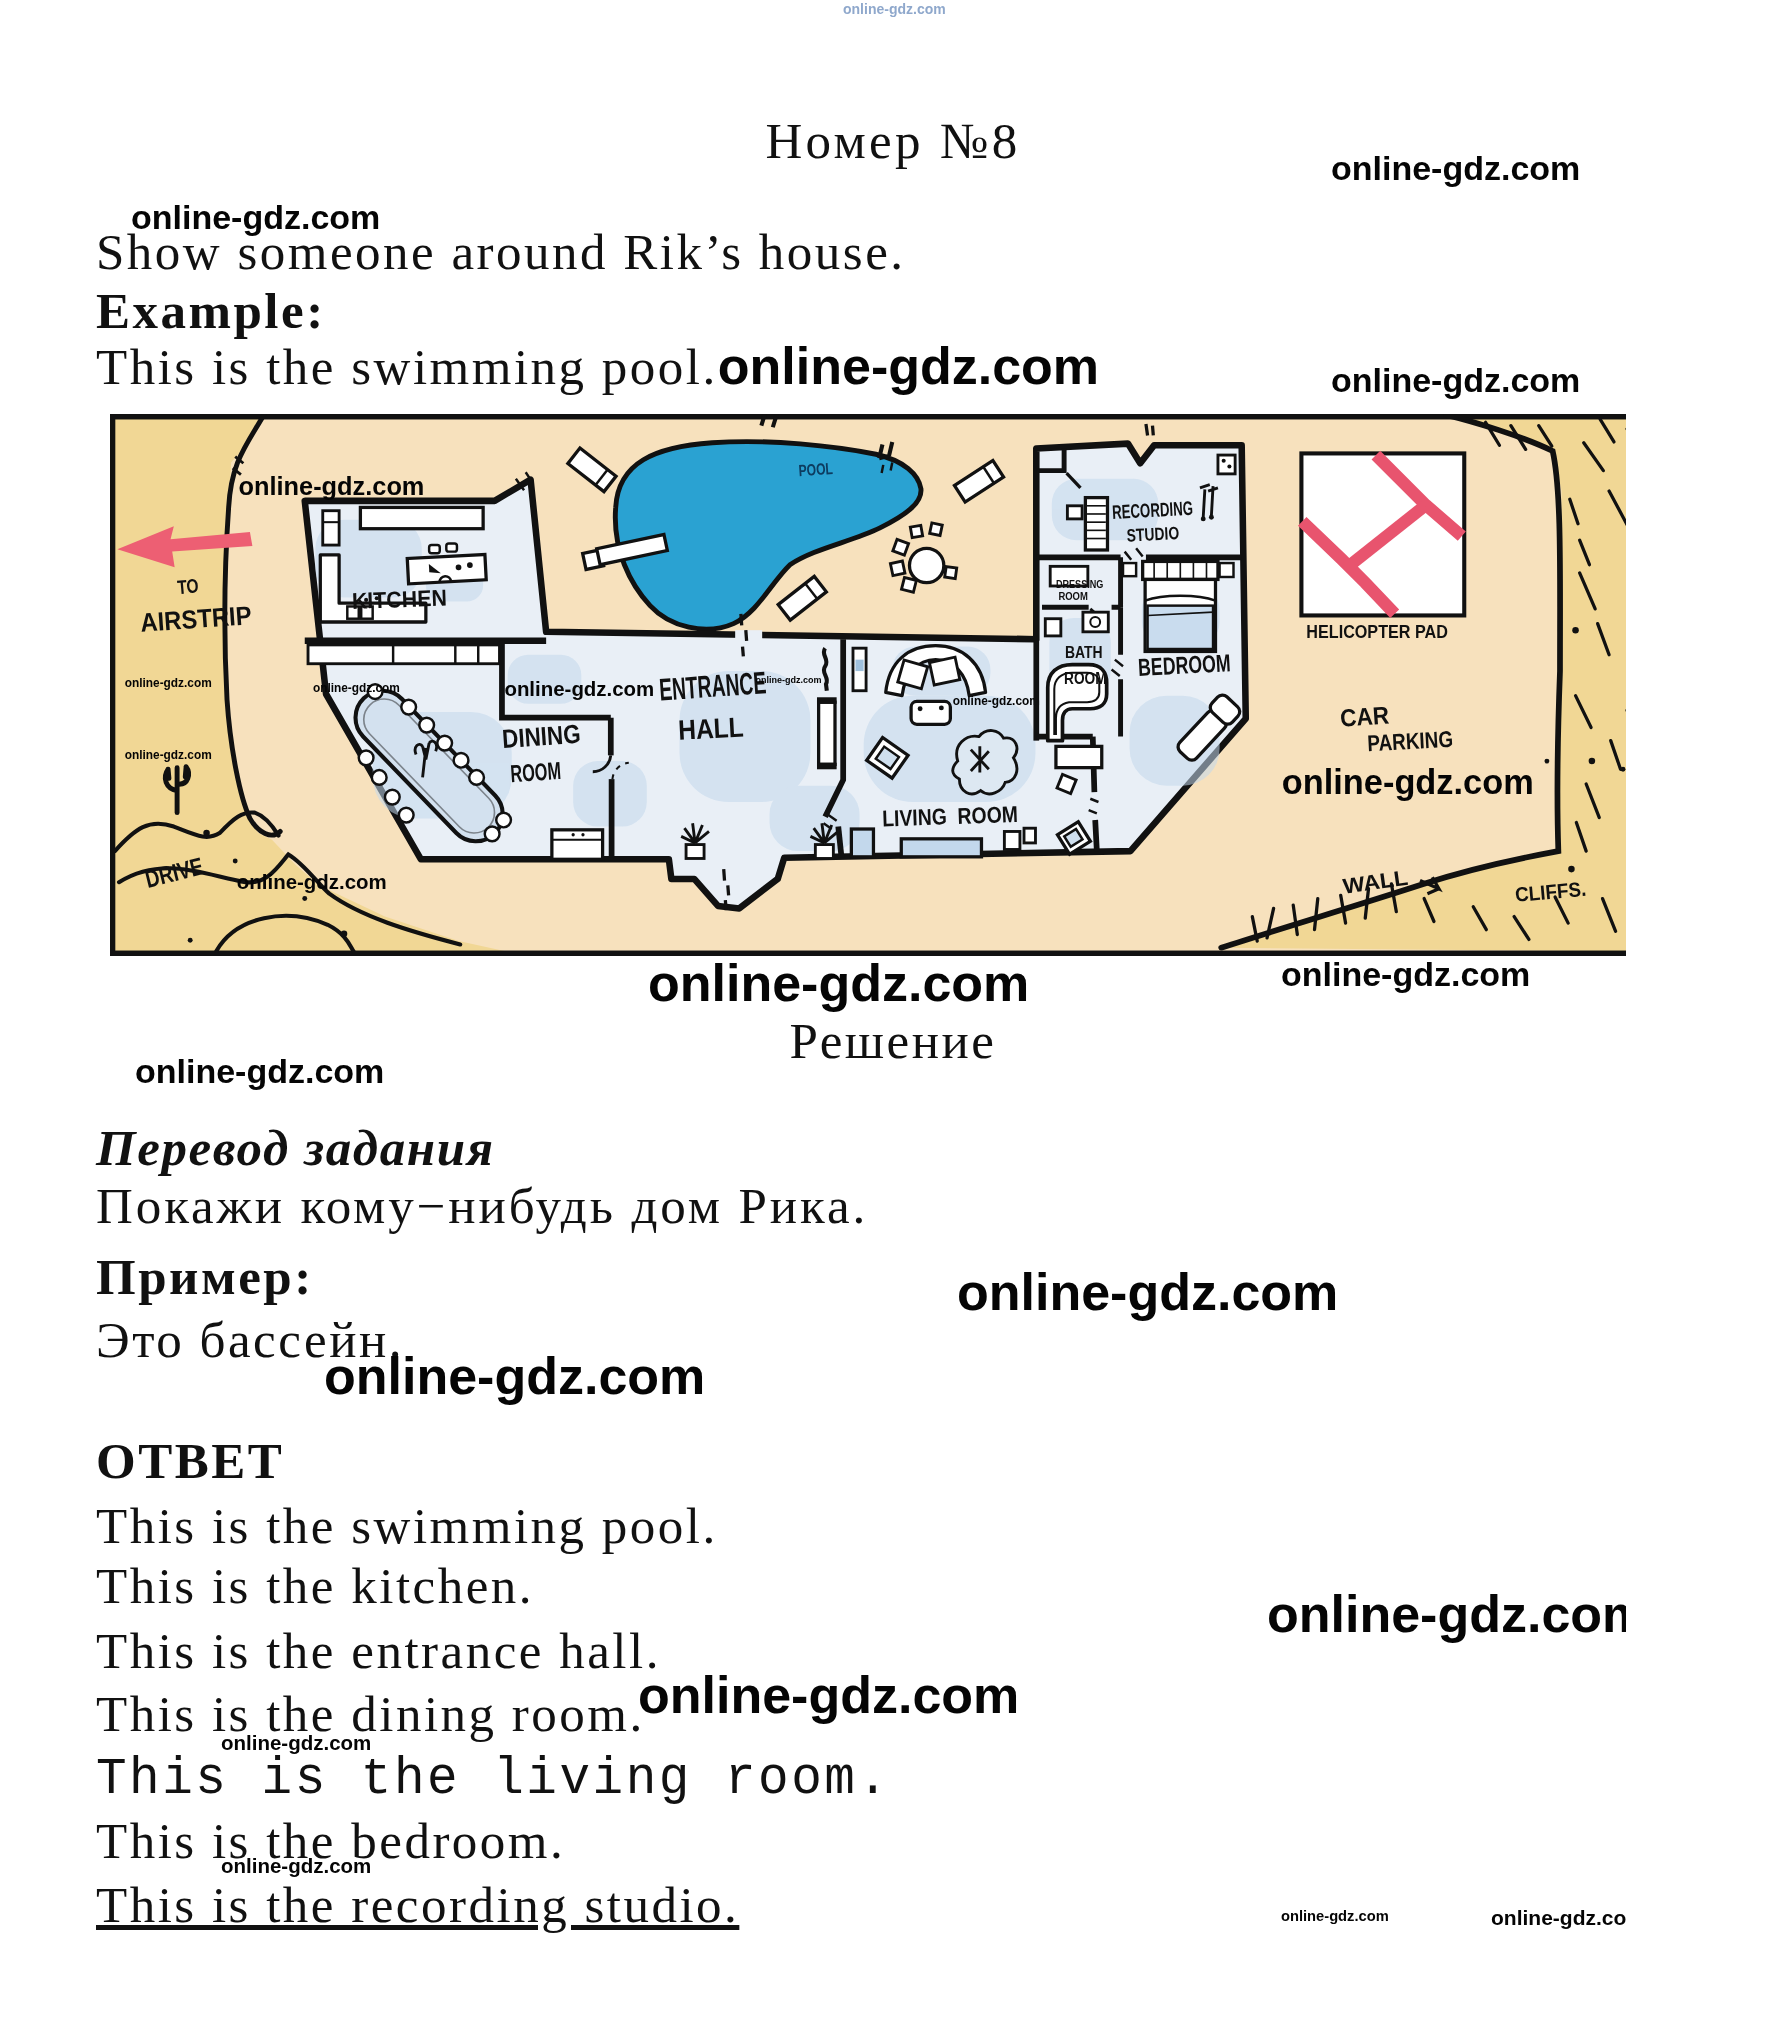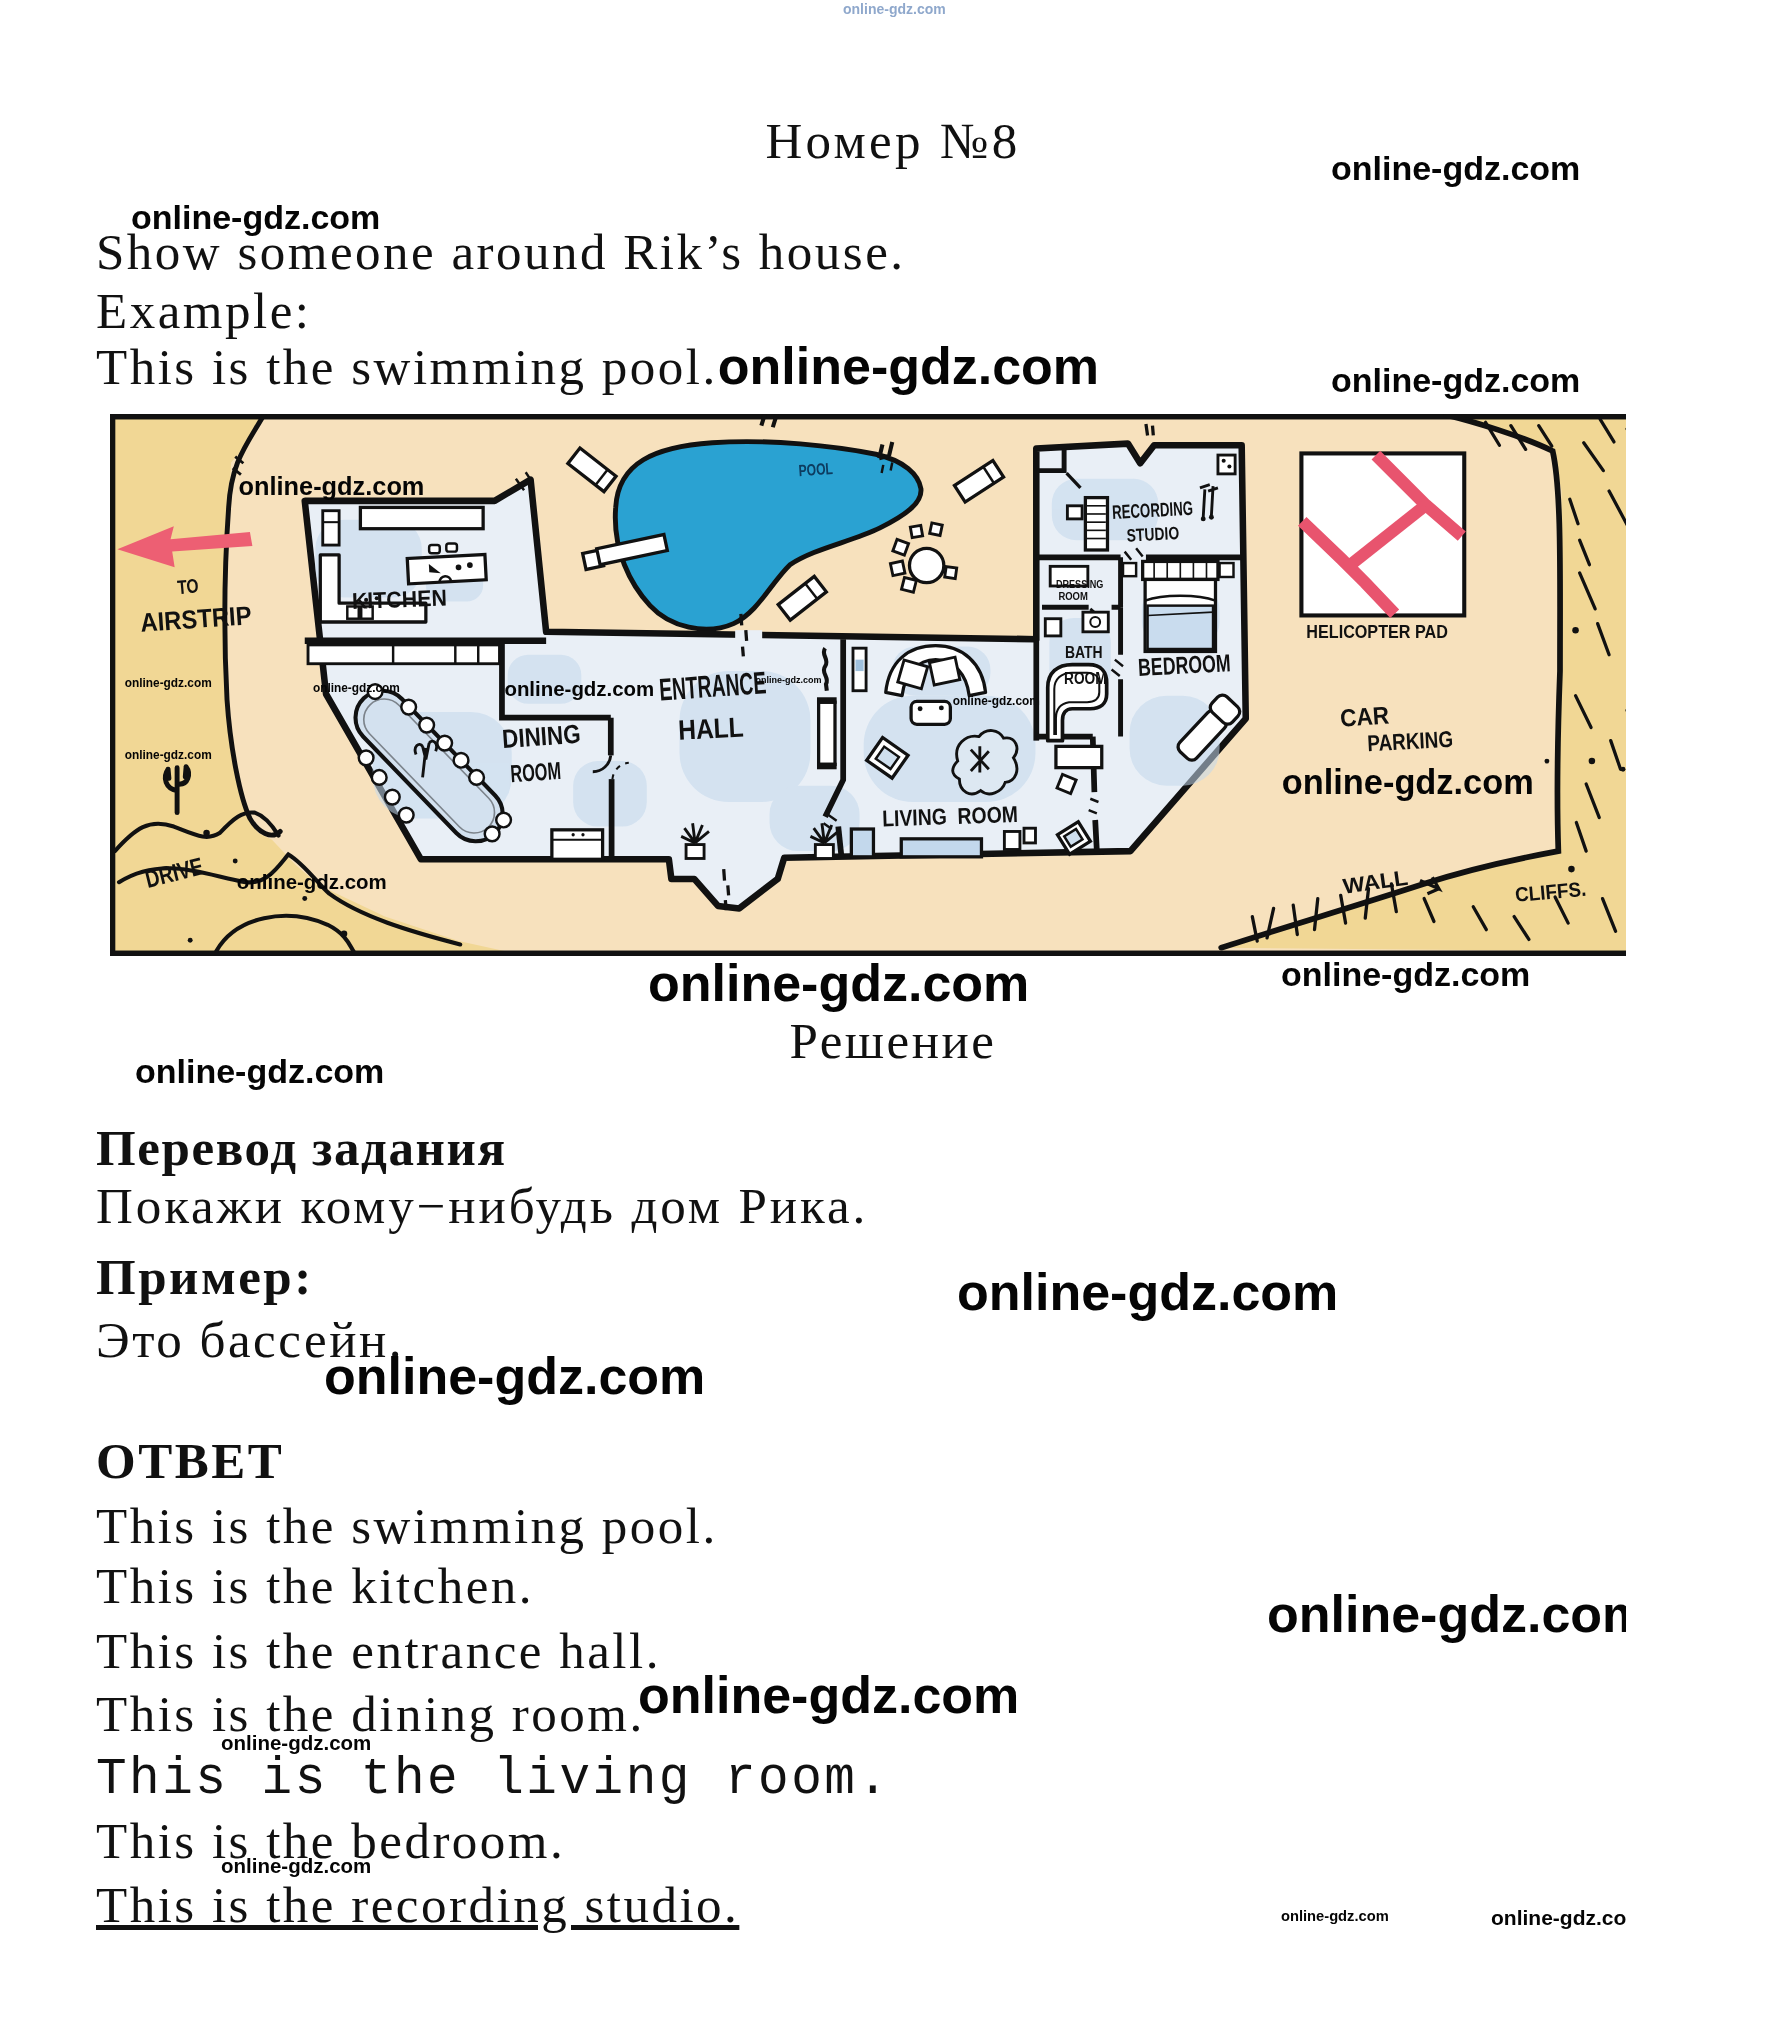--- a/index.html
+++ b/index.html
@@ -16,21 +16,21 @@
   <div class="wm" style="left:843px;top:1.6px;font-size:14px;color:#8fa8cc;">online-gdz.com</div>
 
   <div class="t" style="left:0;top:116px;width:1786px;text-align:center;letter-spacing:3.3px;">Номер №8</div>
 
   <div class="wm" style="left:1331px;top:151px;font-size:34px;">online-gdz.com</div>
 
   <div class="wm" style="left:131px;top:200px;font-size:34px;">online-gdz.com</div>
 
   <div class="t" style="left:96px;top:227px;">Show someone around Rik’s house.</div>
 
-  <div class="t" style="left:96px;top:286px;font-weight:normal;">Example:</div>
+  <div class="t" style="left:96px;top:286px;font-weight:bold;">Example:</div>
 
   <div class="t" style="left:96px;top:340px;">This is the swimming pool.<span class="wmi" style="font-size:52px;">online-gdz.com</span></div>
   <div class="wm" style="left:1331px;top:363px;font-size:34px;">online-gdz.com</div>
 
   <div id="planbox" style="position:absolute;left:110px;top:414px;width:1540px;height:542px;">
   <svg width="1540" height="542" viewBox="134 506 1882 662">
 
     <rect x="137" y="509" width="1876" height="656" fill="#f7e1bd" stroke="none"></rect>
 
     <polygon points="137,509 322,509 300,545 282,565 279,620 274,690 272,760 277,855 281,915 293,975 305,1000 315,1018 332,1026 360,1056 390,1082 470,1120 560,1150 620,1163 137,1163" fill="#f1d795"></polygon>
@@ -435,21 +435,21 @@
     <text x="1566" y="970" font-size="42" font-family="Liberation Sans, sans-serif" font-weight="bold" fill="#050505">online-gdz.com</text>
   </svg>
   </div>
 
   <div class="wm" style="left:648px;top:957px;font-size:52px;">online-gdz.com</div>
   <div class="wm" style="left:1281px;top:957px;font-size:34px;">online-gdz.com</div>
 
   <div class="t" style="left:0;top:1016px;width:1786px;text-align:center;">Решение</div>
   <div class="wm" style="left:135px;top:1054px;font-size:34px;">online-gdz.com</div>
 
-  <div class="t" style="left:96px;top:1123px;font-weight:bold;letter-spacing:1.6px;">Перевод задания</div>
+  <div class="t" style="left:96px;top:1123px;font-weight:bold;font-style:italic;letter-spacing:1.6px;">Перевод задания</div>
 
   <div class="t" style="left:96px;top:1181px;letter-spacing:2.9px;">Покажи кому−нибудь дом Рика.</div>
 
   <div class="t" style="left:96px;top:1252px;font-weight:bold;">Пример:</div>
   <div class="wm" style="left:957px;top:1266px;font-size:52px;">online-gdz.com</div>
 
   <div class="t" style="left:96px;top:1315px;">Это бассейн.</div>
   <div class="wm" style="left:324px;top:1350px;font-size:52px;">online-gdz.com</div>
 
   <div class="t" style="left:96px;top:1436px;font-weight:bold;">ОТВЕТ</div>

